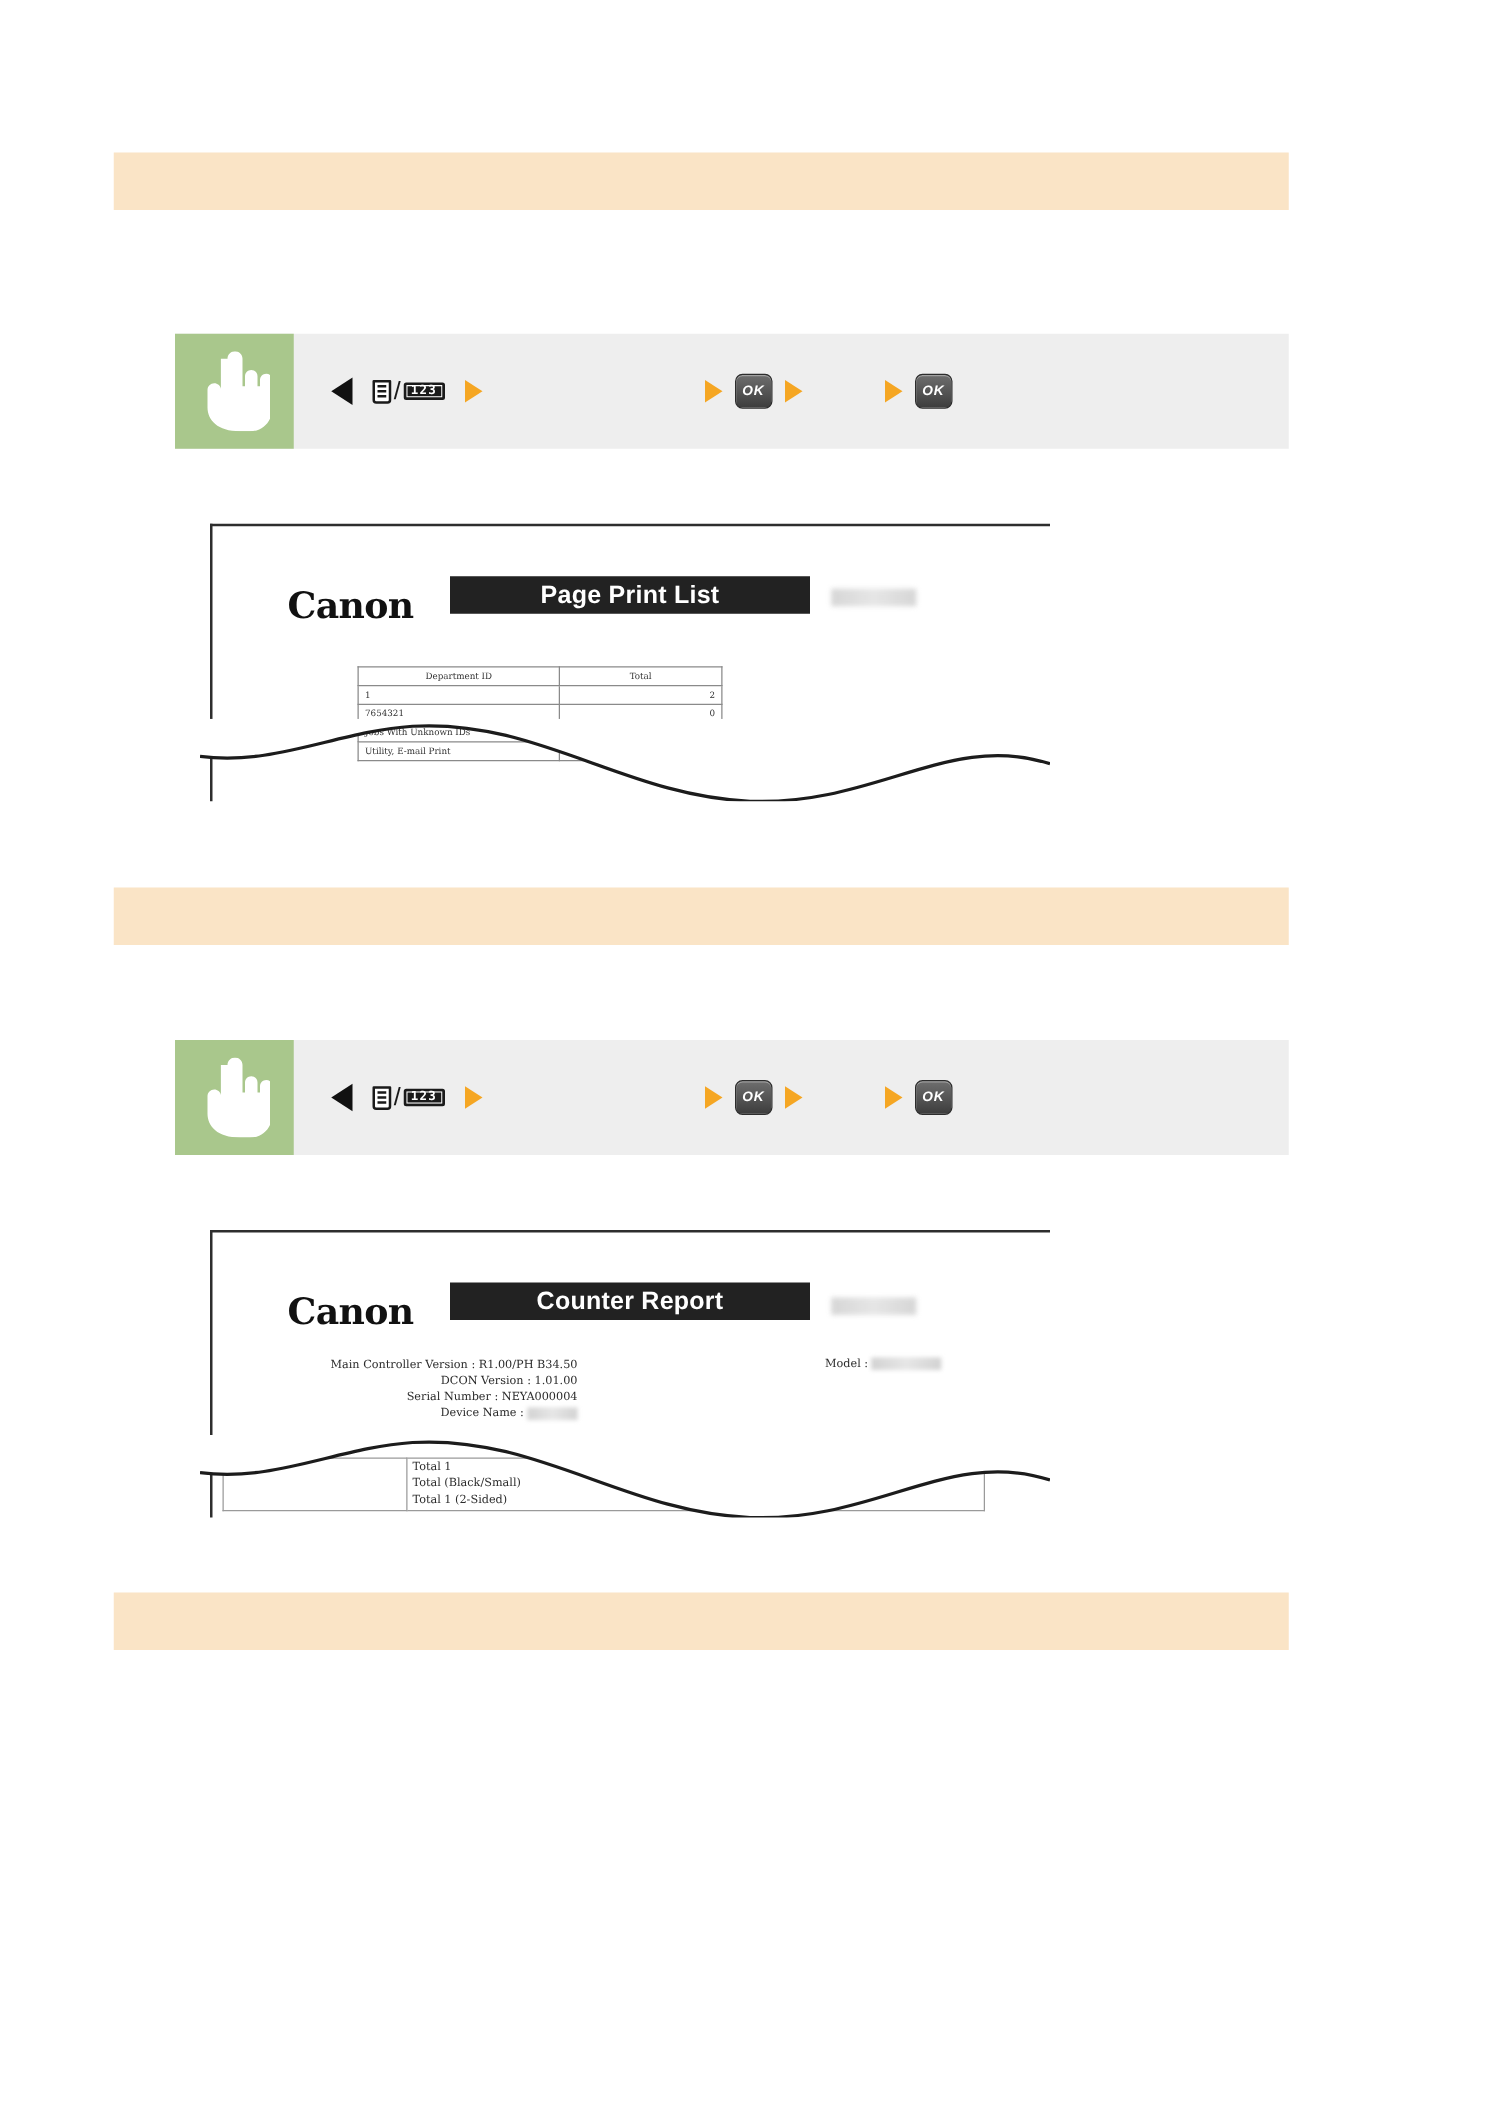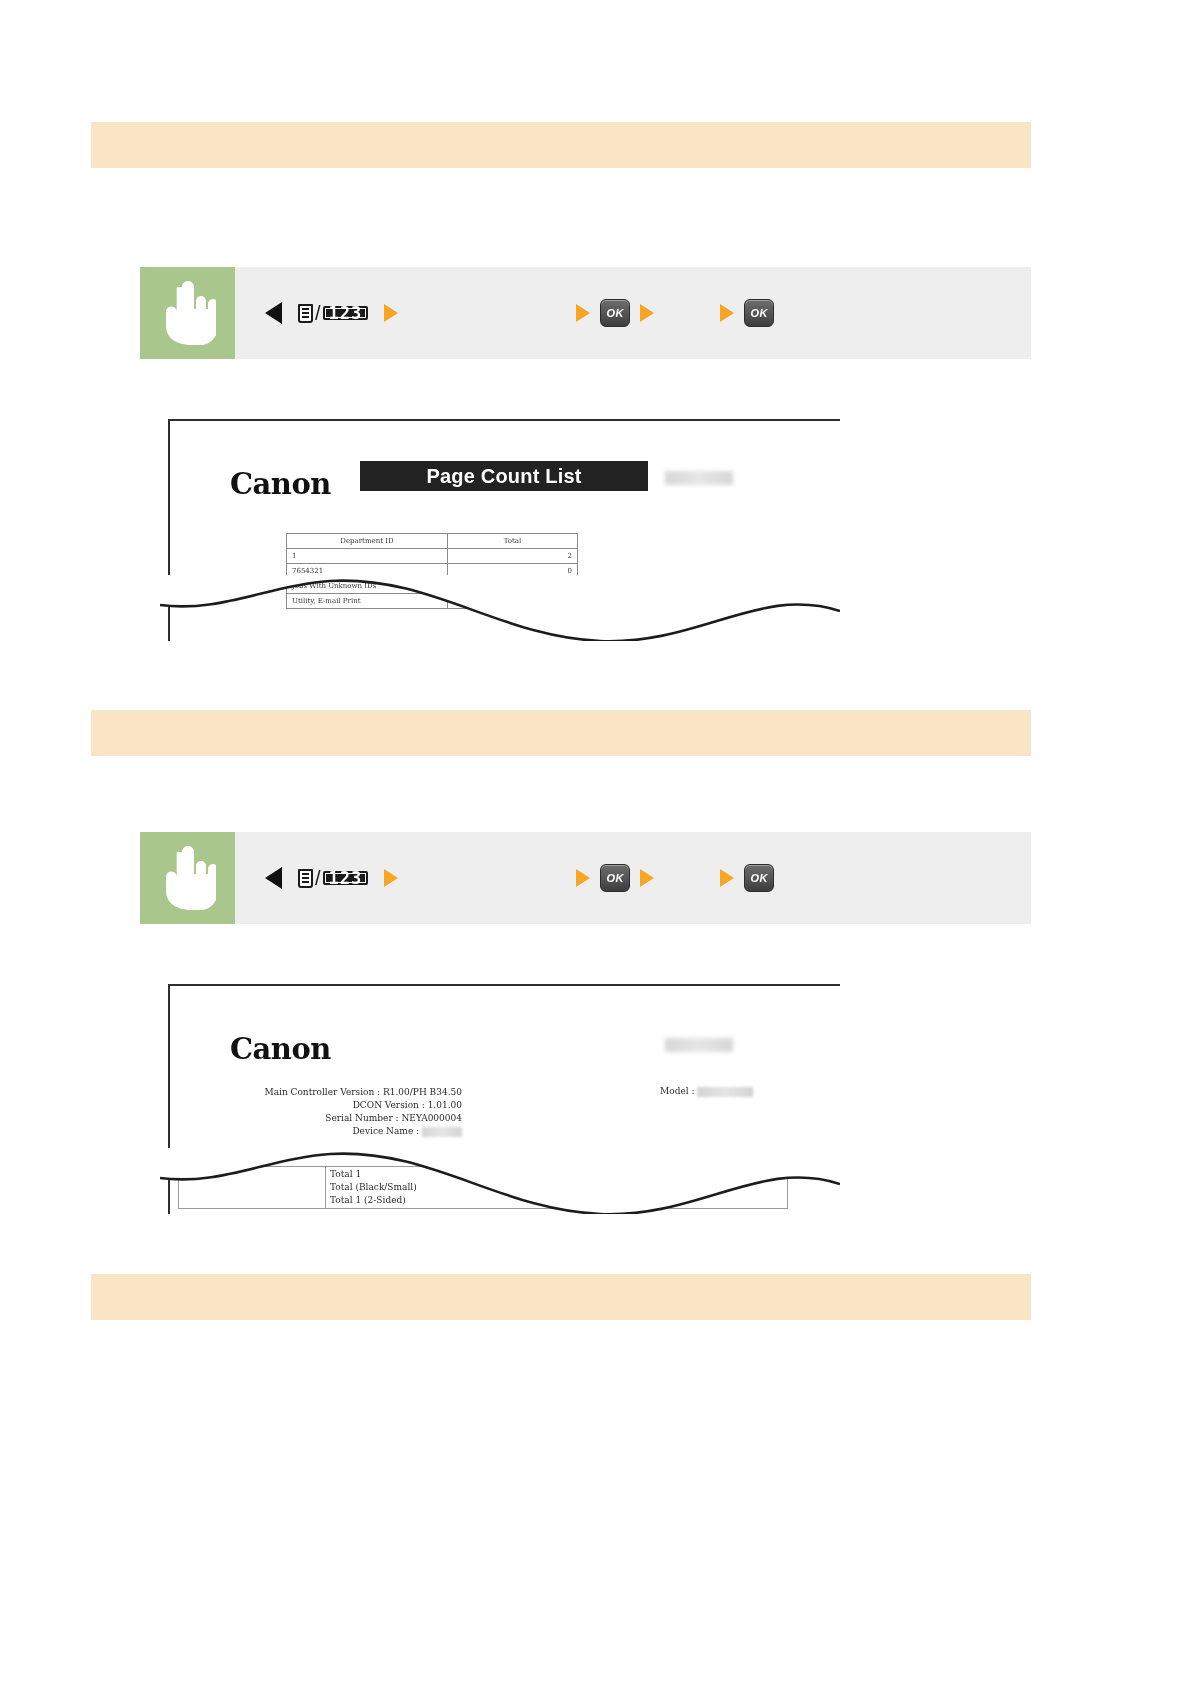--- a/index.html
+++ b/index.html
@@ -114,21 +114,21 @@
     font-family: "Liberation Sans", sans-serif;
     font-size: 20px;
     color: #1a1a1a;
     margin: 0 2px;
     line-height: 1;
   }
   .counter-glyph {
     background: #1a1a1a;
     color: #ffffff;
     font-family: "DejaVu Sans Mono", monospace;
-    font-size: 17px;
+    font-size: 10px;
     font-weight: bold;
     letter-spacing: 1px;
     padding: 0 4px;
     border-radius: 2px;
     line-height: 10px;
     border: 2px solid #1a1a1a;
     box-shadow: inset 0 0 0 1px #ffffff;
   }
 
   
@@ -330,21 +330,21 @@
     <span class="arrow-next"></span>
     <span class="key-ok">OK</span>
     <span class="step-text"></span>
   </div>
 </div>
 
 <div class="sheet" id="sheet-1">
   <div class="paper">
     <div class="paper-inner">
       <div class="canon-logo">Canon</div>
-      <div class="title-bar">Page Count List</div>
+      <div class="title-bar">Page Print List</div>
       <div class="blur-block" id="redact-model-1"></div>
 
       <table class="pc-table">
         <tbody>
             <tr>
           <th class="pc-col-id">Department ID</th>
           <th class="pc-col-total" style="text-align:center">Total</th>
         </tr>
         <tr>
           <td class="pc-col-id">1</td>
@@ -402,20 +402,21 @@
     <span class="arrow-next"></span>
     <span class="key-ok">OK</span>
     <span class="step-text"></span>
   </div>
 </div>
 
 <div class="sheet" id="sheet-2">
   <div class="paper">
     <div class="paper-inner">
       <div class="canon-logo">Canon</div>
+      <div class="title-bar">Counter Report</div>
       <div class="blur-block" id="redact-model-2"></div>
 
       <div class="meta-block">
         <div>Main Controller Version : R1.00/PH  B34.50</div>
         <div>DCON Version : 1.01.00</div>
         <div>Serial Number : NEYA000004</div>
         <div>
           <span>Device Name :</span>
           <span class="meta-redact small"></span>
         </div>

